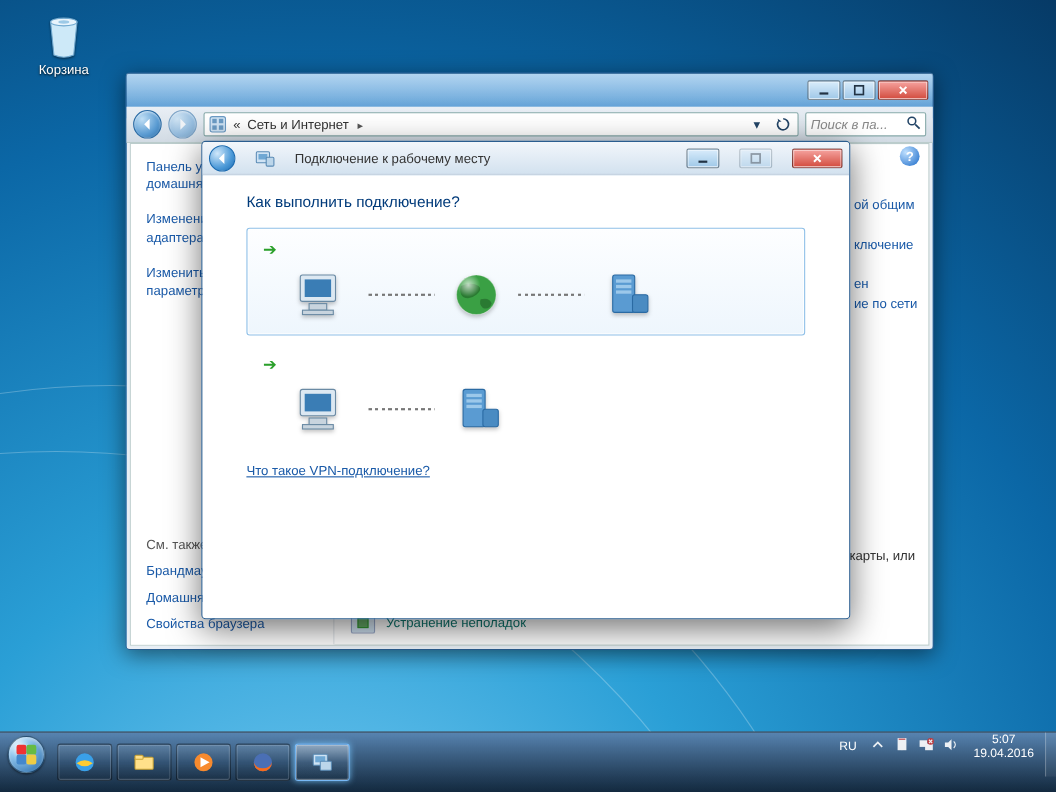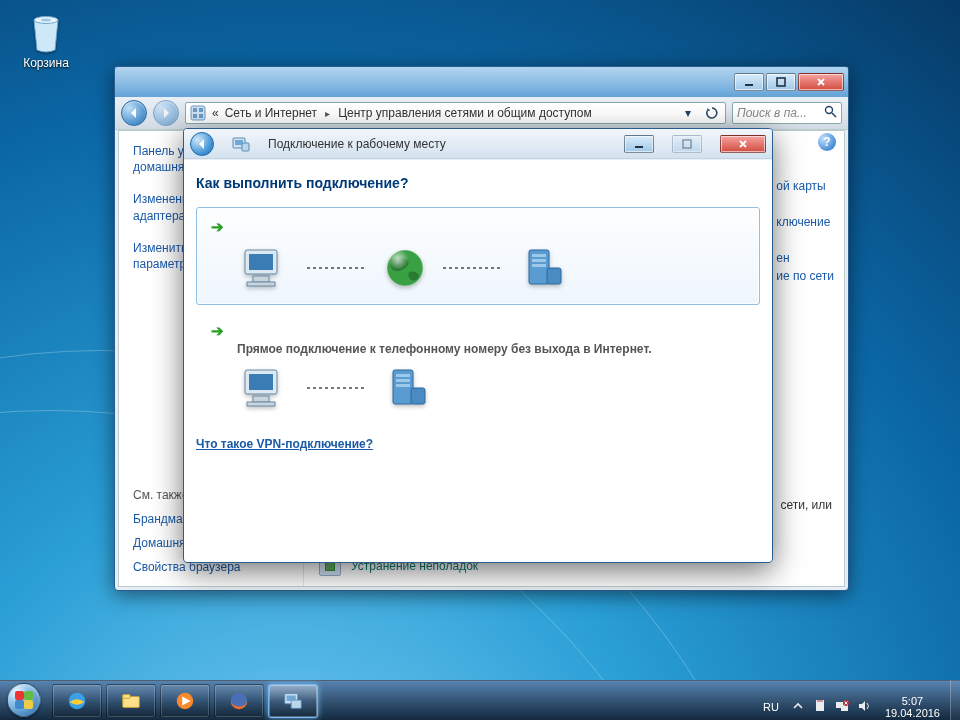--- a/index.html
+++ b/index.html
@@ -9,30 +9,30 @@
     position: relative;
   }
   
   body::before, body::after {
     content: ""; position: absolute; border: 1px solid rgba(255,255,255,.25); border-radius: 50%;
     width: 1400px; height: 1400px; left: -600px; top: 350px;
   }
   body::after { top: 410px; left: -650px; }
 
   
-  .desktop-icon { position: absolute; left: 16px; top: 10px; width: 60px; text-align: center; color: #fff; text-shadow: 0 1px 2px #000; cursor: default; }
+  .desktop-icon { position: absolute; left: 28px; top: 10px; width: 60px; text-align: center; color: #fff; text-shadow: 0 1px 2px #000; cursor: default; }
   .desktop-icon .bin { width: 40px; height: 44px; margin: 0 auto 2px; }
   .desktop-icon .bin svg { width: 100%; height: 100%; filter: drop-shadow(0 1px 1px rgba(0,0,0,.5)); }
   .desktop-icon .label { font-size: 12px; }
 
   
-  .taskbar { position: absolute; left: 0; right: 0; bottom: 0; height: 40px;
+  .taskbar { position: absolute; left: 0; right: 0; bottom: 0; height: 55px;
     background: linear-gradient(to bottom, rgba(255,255,255,.15), rgba(0,0,0,.3)), linear-gradient(to bottom, #3a6ea3, #1b3b5a);
     border-top: 1px solid rgba(255,255,255,.25);
-    display: flex; align-items: flex-end; z-index: 100; }
+    display: flex; align-items: flex-start; z-index: 100; }
   .start-orb { width: 48px; height: 40px; display:flex; align-items:center; justify-content:center; }
   .start-orb .orb { width: 34px; height: 34px; border-radius: 50%; background: radial-gradient(circle at 30% 30%, #fff, #8fc6ef 30%, #155a9c 100%); border:1px solid rgba(0,0,0,.4); position: relative; box-shadow: inset 0 2px 4px rgba(255,255,255,.6), 0 1px 2px rgba(0,0,0,.5); }
   .orb .flag { position:absolute; inset:7px; }
   .orb .flag span { position:absolute; width:9px; height:9px; border-radius:2px; }
   .orb .flag .r { background:#e33; left:0; top:0;}
   .orb .flag .g { background:#6b4; right:0; top:0;}
   .orb .flag .b { background:#48c; left:0; bottom:0;}
   .orb .flag .y { background:#ec4; right:0; bottom:0;}
   .task-items { display:flex; align-items:center; gap:4px; margin-left:4px; height:100%; }
   .task-btn { width:50px; height:34px; border-radius:3px; display:flex; align-items:center; justify-content:center;
@@ -85,21 +85,21 @@
     border:1px solid #2a5d8f; border-radius:4px; overflow:hidden;
     background: linear-gradient(to bottom, #e5eef6 0, #d3e2ef 30px, #fff 31px, #fff);
     box-shadow: 0 8px 30px rgba(0,0,0,.55); }
   .wiz-title { height:30px; background: linear-gradient(to bottom, #f2f6fb, #d3e2ef); border-bottom:1px solid #c6d3e0;
     display:flex; align-items:center; gap:18px; padding:0 6px; color:#333; font-size:12px; }
   .wiz-title .back { width:24px; height:24px; border-radius:50%; background: radial-gradient(circle at 30% 30%, #d0e8fb, #4d9ad8 60%, #1a6ab0); border:1px solid #1a6ab0; display:flex; align-items:center; justify-content:center; }
   .wiz-title .back svg { width:12px; height:12px; fill:#fff; }
   .wiz-title .appico { width:18px; height:18px; }
   .wiz-title .appico svg { width:100%; height:100%; }
   .wiz-title .spacer { flex:1; }
-  .wiz-body { padding:16px 12px;font-weight:bold; }
+  .wiz-body { padding:16px 40px; }
   .wiz-h { color:#003a7a; font-size:14px; margin-bottom:16px; }
   .opt { border:1px solid transparent; border-radius:3px; padding:10px 14px 12px; margin-bottom:6px; cursor:default; }
   .opt.sel { border-color:#8fc0e8; background: linear-gradient(to bottom, #fdfeff, #eef6fd); box-shadow: inset 0 0 0 1px rgba(255,255,255,.8); }
   .opt .row1 { display:flex; align-items:center; gap:10px; }
   .opt .arrow { color:#2aa02a; font-size:15px; }
   .opt .title { color:#003a7a; font-size:13.5px; }
   .opt .sub { color:#555; font-size:12px; margin-left:26px; margin-top:2px; }
   .opt .gfx { margin:10px 0 2px 30px; display:flex; align-items:center; gap:16px; }
   .gfx .line { width:60px; height:2px; background: repeating-linear-gradient(to right, #777 0, #777 3px, transparent 3px, transparent 6px); }
   .gfx svg { filter: drop-shadow(0 2px 2px rgba(0,0,0,.25)); }
@@ -158,21 +158,20 @@
       <svg width="16" height="16" viewBox="0 0 16 16">
           <rect x="1" y="1" width="14" height="14" rx="2" fill="#cfe3f4" stroke="#6b9bc4"></rect>
           <rect x="3" y="3" width="4" height="4" fill="#6b9bc4"></rect>
           <rect x="9" y="3" width="4" height="4" fill="#6b9bc4"></rect>
           <rect x="3" y="9" width="4" height="4" fill="#6b9bc4"></rect>
           <rect x="9" y="9" width="4" height="4" fill="#6b9bc4"></rect>
         </svg>
       <span>«</span>
       <span>Сеть и Интернет</span>
       <span class="sep"></span>
-      <span>Центр управления сетями и общим доступом</span>
       <span style="flex:1"></span>
       <span class="dropbtn">▾</span>
       <span class="refreshbtn">
           <svg width="14" height="14" viewBox="0 0 14 14">
             <path d="M7 2 A5 5 0 1 1 2.5 4.5" fill="none" stroke="#246" stroke-width="1.5"></path>
             <path d="M2 2 L2.5 5 L5.5 4.5 Z" fill="#246"></path>
           </svg>
         </span>
     </div>
     <div class="searchbox">
@@ -199,26 +198,26 @@
       <div class="helpbtn">?</div>
       <div class="blur">
         <div class="h">Просмотр основных сведений о сети и настройка</div>
         <div class="iconrow">
           <span style="background:radial-gradient(circle,#cfe3f4,#6b9bc4)"></span>
           <span style="background:radial-gradient(circle,#f6c,#c36)"></span>
           <span style="background:radial-gradient(circle,#aee,#49b)"></span>
         </div>
       </div>
       <div class="cp-rightlinks">
-        <div>ой карты</div><br>
+        <div>ой общим</div><br>
         <div>ключение</div><br>
         <div>ен</div>
         <div>ие по сети</div>
       </div>
-      <div style="position:absolute; right:12px; bottom:74px; color:#333; font-size:12px;">сети, или</div>
+      <div style="position:absolute; right:12px; bottom:74px; color:#333; font-size:12px;">карты, или</div>
     </div>
     <div class="cp-bottom">
       <div class="ico">
           <span></span>
         </div>
       <span>Устранение неполадок</span>
     </div>
   </div>
 </div>
 
@@ -289,21 +288,20 @@
             <rect x="13" y="18" width="14" height="3" fill="#9cc8ea"></rect>
             <rect x="28" y="22" width="14" height="16" rx="2" fill="#4a8bc2" stroke="#2a6aa3"></rect>
           </svg>
       </div>
     </div>
 
     <div class="opt">
       <div class="row1">
         <span class="arrow">➔</span>
       </div>
-      <div class="sub">Прямое подключение к телефонному номеру без выхода в Интернет.</div>
       <div class="gfx">
         <svg width="50" height="44" viewBox="0 0 50 44">
             <rect x="4" y="4" width="32" height="24" rx="2" fill="#dce8f2" stroke="#6a8aa4"></rect>
             <rect x="8" y="8" width="24" height="16" fill="#3a7db5"></rect>
             <rect x="12" y="30" width="16" height="6" fill="#c8d4de" stroke="#6a8aa4"></rect>
             <rect x="6" y="36" width="28" height="4" fill="#c8d4de" stroke="#6a8aa4"></rect>
           </svg>
         <span class="line"></span>
         <svg width="50" height="44" viewBox="0 0 50 44">
             <rect x="10" y="4" width="20" height="34" rx="2" fill="#5a9bd2" stroke="#2a6aa3"></rect>

